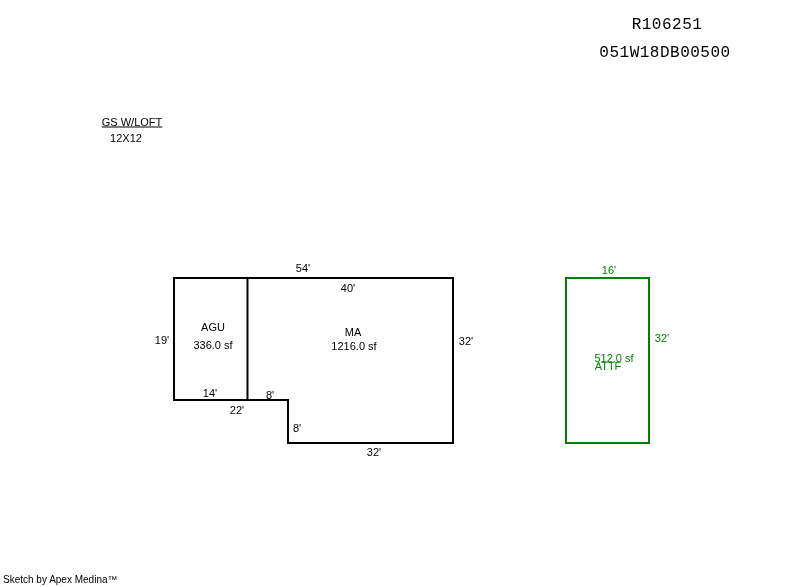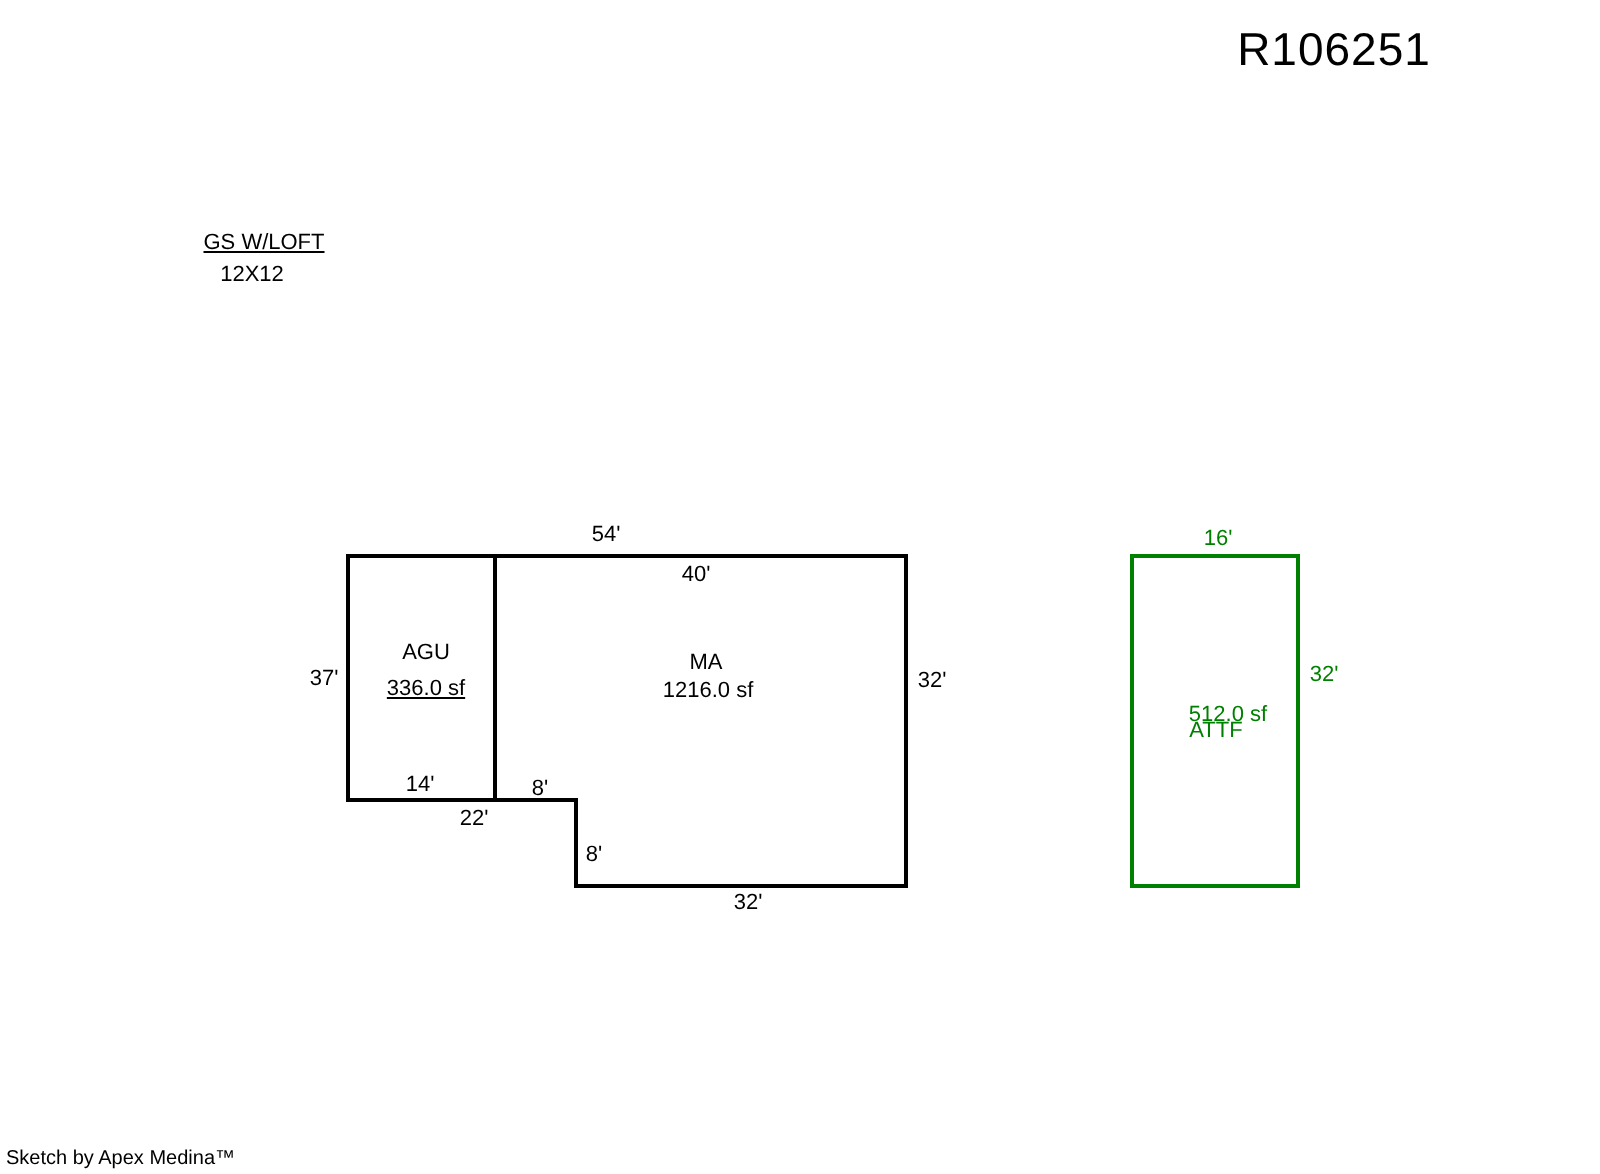--- a/index.html
+++ b/index.html
@@ -17,22 +17,22 @@
     position: absolute;
     transform: translate(-50%, -50%);
     font-size: 11px;
     line-height: 1;
     white-space: nowrap;
     color: #000000;
   }
   .hdr {
     position: absolute;
     transform: translate(-50%, -50%);
-    font-family: Liberation Sans, sans-serif;
-    font-size: 23px;
+    font-family: Liberation Mono, monospace;
+    font-size: 16px;
     letter-spacing: 0.5px;
     line-height: 1;
     white-space: nowrap;
     color: #000000;
     text-align: center;
   }
   .green { color: #008000; }
   .footer-credit {
     position: absolute;
     left: 3px;
@@ -48,36 +48,37 @@
 
 <div class="canvas">
 
   <svg width="800" height="587" viewBox="0 0 800 587">
     <polygon points="174,278 453,278 453,443 288,443 288,400 174,400" fill="none" stroke="#000000" stroke-width="2"></polygon>
     <line x1="247.5" y1="278" x2="247.5" y2="400" stroke="#000000" stroke-width="2"></line>
     <rect x="566" y="278" width="83" height="165" fill="none" stroke="#008000" stroke-width="2"></rect>
   </svg>
 
   <div class="hdr" style="left:667px; top:25px;">R106251</div>
+  <div class="hdr" style="left:665px; top:53px;">051W18DB00500</div>
 
   <div class="lbl" style="left:132px; top:122px;text-decoration:underline;">GS W/LOFT</div>
   <div class="lbl" style="left:126px; top:138px;">12X12</div>
 
   <div class="lbl" style="left:303px; top:268px;">54'</div>
   <div class="lbl" style="left:348px; top:288px;">40'</div>
-  <div class="lbl" style="left:162px; top:340px;">37'</div>
+  <div class="lbl" style="left:162px; top:340px;">19'</div>
   <div class="lbl" style="left:466px; top:341px;">32'</div>
   <div class="lbl" style="left:210px; top:393px;">14'</div>
   <div class="lbl" style="left:237px; top:410px;">22'</div>
   <div class="lbl" style="left:270px; top:395px;">8'</div>
   <div class="lbl" style="left:297px; top:428px;">8'</div>
   <div class="lbl" style="left:374px; top:452px;">32'</div>
 
   <div class="lbl" style="left:213px; top:327px;">AGU</div>
-  <div class="lbl" style="left:213px; top:345px;text-decoration:underline;">336.0 sf</div>
+  <div class="lbl" style="left:213px; top:345px;">336.0 sf</div>
   <div class="lbl" style="left:353px; top:332px;">MA</div>
   <div class="lbl" style="left:354px; top:346px;">1216.0 sf</div>
 
   <div class="lbl green" style="left:609px; top:270px;">16'</div>
   <div class="lbl green" style="left:662px; top:338px;">32'</div>
   <div class="lbl green" style="left:608px; top:338px;margin-top:28px;">ATTF</div>
   <div class="lbl green" style="left:614px; top:358px;">512.0 sf</div>
 
   <div class="footer-credit">Sketch by Apex Medina™</div>
 

